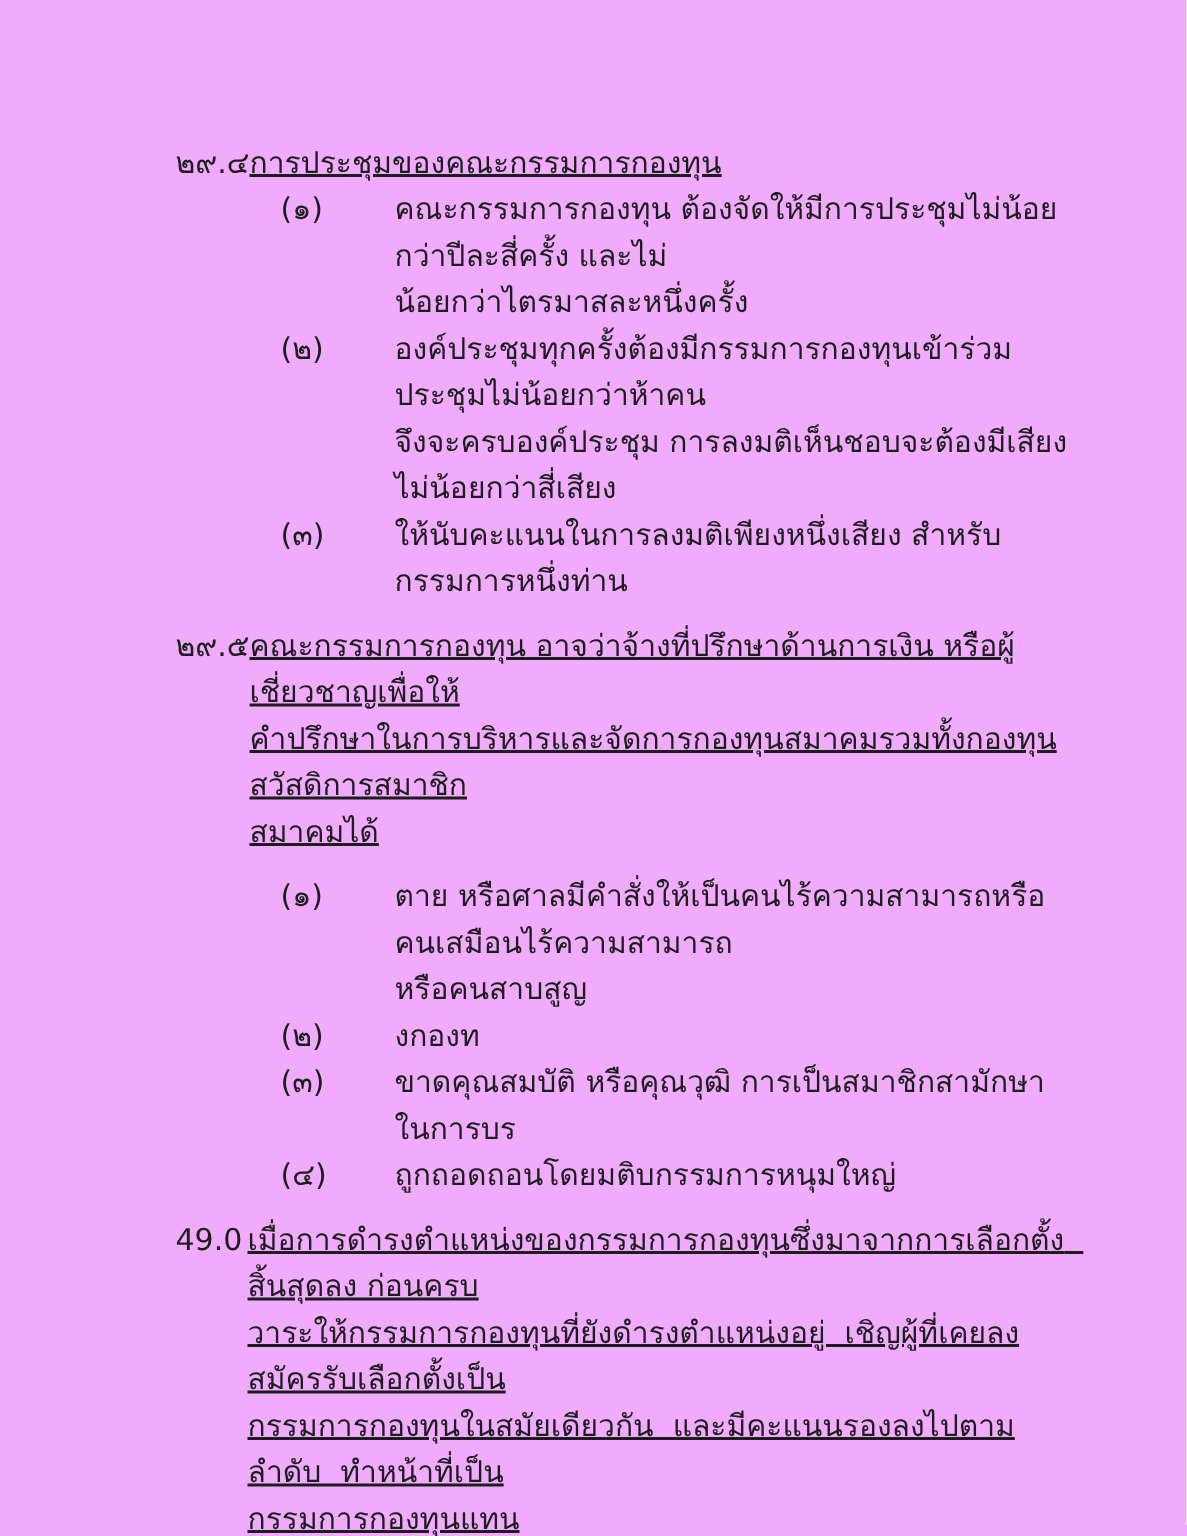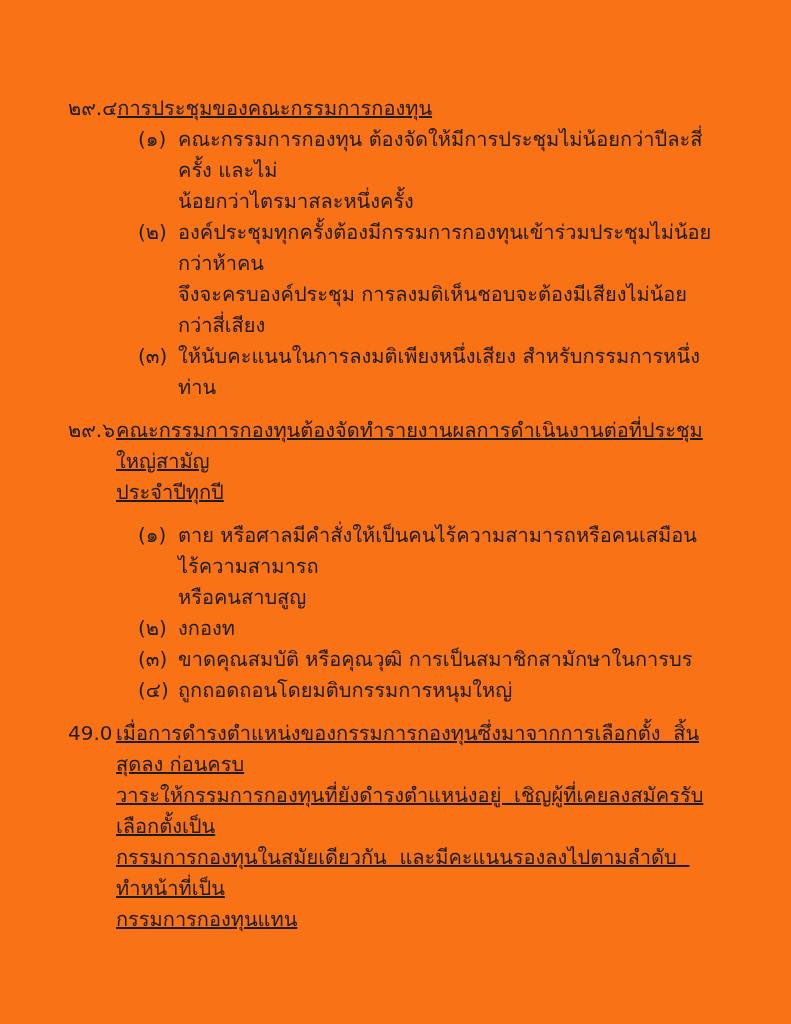--- a/index.html
+++ b/index.html
@@ -5,23 +5,23 @@
   html, body {
     margin: 0;
     padding: 0;
     background: #ffffff;
   }
   .page {
     position: relative;
     width: 791px;
     height: 1024px;
     margin: 0 auto;
-    background: #f97316;
+    background: #f0abfc;
     box-sizing: border-box;
-    padding: 93px 78px 0 68px;
+    padding: 93px 78px 0 117px;
     overflow: hidden;
     font-family: "DejaVu Sans", "Liberation Sans", sans-serif;
     font-size: 20px;
     line-height: 31px;
     color: #1d1d1d;
   }
   .clause { margin: 0 0 12px 0; }
   .clause.no-gap-after { margin-bottom: 0; }
   .row { display: flex; align-items: flex-start; }
   .num {
@@ -39,20 +39,21 @@
     align-items: flex-start;
     margin-left: 70px;
   }
   .subnum {
     flex: 0 0 40px;
     white-space: nowrap;
   }
   .subbody {
     flex: 1 1 auto;
     white-space: pre-wrap;
+    margin-left: 36px;
   }
 </style>
 </head>
 <body>
 
 <div class="page">
 
   <section class="clause">
     <div class="row">
       <span class="num">๒๙.๔</span>
@@ -67,28 +68,29 @@
       <span class="subnum">(๒)</span>
       <div class="subbody">องค์ประชุมทุกครั้งต้องมีกรรมการกองทุนเข้าร่วมประชุมไม่น้อยกว่าห้าคน
 จึงจะครบองค์ประชุม การลงมติเห็นชอบจะต้องมีเสียงไม่น้อยกว่าสี่เสียง</div>
     </div>
     <div class="sub">
       <span class="subnum">(๓)</span>
       <div class="subbody">ให้นับคะแนนในการลงมติเพียงหนึ่งเสียง สำหรับกรรมการหนึ่งท่าน</div>
     </div>
   </section>
 
-
   <section class="clause">
     <div class="row">
-      <span class="num">๒๙.๖</span>
-      <div class="body">คณะกรรมการกองทุนต้องจัดทำรายงานผลการดำเนินงานต่อที่ประชุมใหญ่สามัญ
-ประจำปีทุกปี</div>
+      <span class="num">๒๙.๕</span>
+      <div class="body">คณะกรรมการกองทุน อาจว่าจ้างที่ปรึกษาด้านการเงิน หรือผู้เชี่ยวชาญเพื่อให้
+คำปรึกษาในการบริหารและจัดการกองทุนสมาคมรวมทั้งกองทุนสวัสดิการสมาชิก
+สมาคมได้</div>
     </div>
   </section>
+
 
   <section class="clause">
     <div class="sub">
       <span class="subnum">(๑)</span>
       <div class="subbody">ตาย หรือศาลมีคำสั่งให้เป็นคนไร้ความสามารถหรือคนเสมือนไร้ความสามารถ
 หรือคนสาบสูญ</div>
     </div>
     <div class="sub">
       <span class="subnum">(๒)</span>
       <div class="subbody">งกองท</div>

